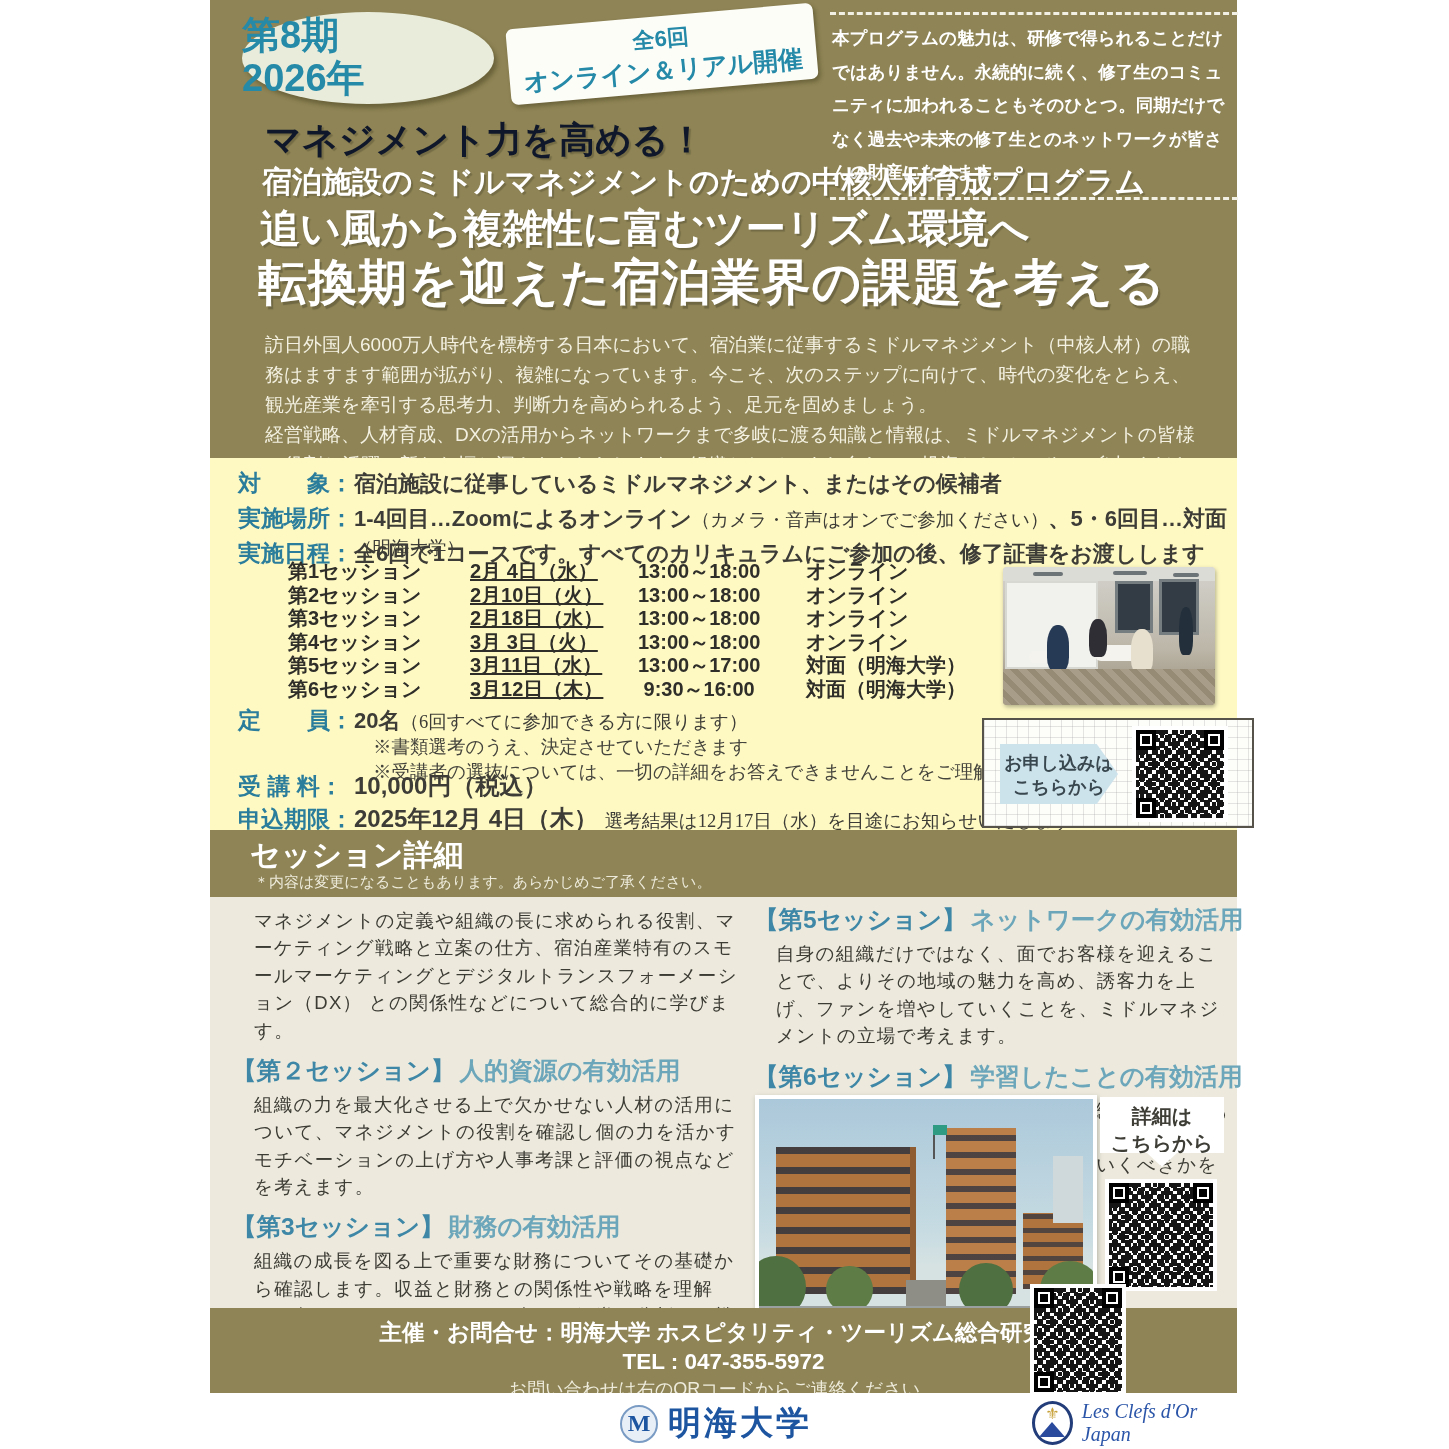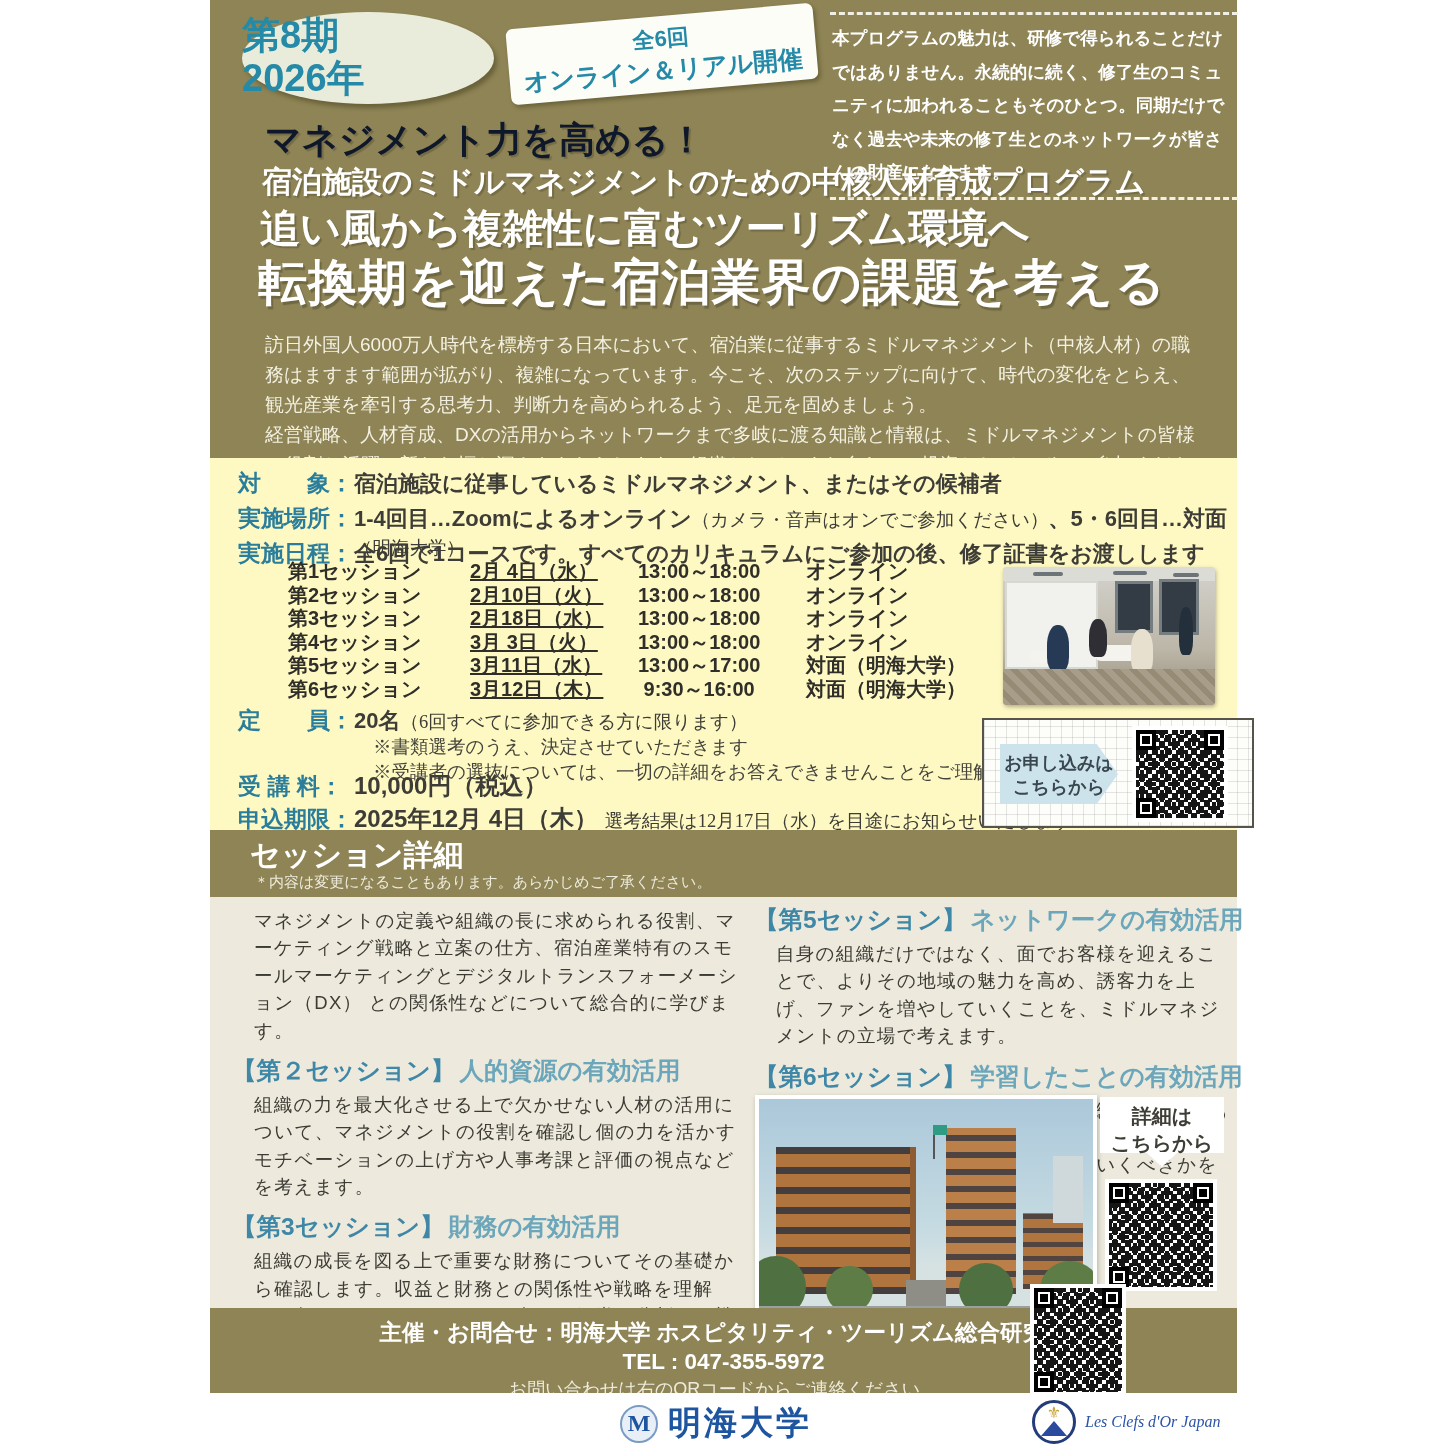--- a/index.html
+++ b/index.html
@@ -123,21 +123,21 @@
   .m-seal{width:38px;height:38px;border-radius:50%;background:#e9eff7;border:2px solid #7a9cc4;
       color:#1d55a0;font-family:"Liberation Serif",serif;font-weight:bold;font-size:24px;
       display:flex;align-items:center;justify-content:center;box-sizing:border-box;}
   .m-text{margin-left:10px;color:#1d55a0;font-weight:bold;font-size:33px;letter-spacing:3px;}
   .clefs{position:absolute;left:822px;top:7px;display:flex;align-items:center;}
   .c-badge{width:44px;height:44px;border-radius:50%;background:#fff;border:3px solid #223d7a;
       position:relative;overflow:hidden;box-sizing:border-box;}
   .c-keys{position:absolute;top:0;left:0;right:0;text-align:center;color:#c8a23c;font-size:16px;line-height:20px;}
   .c-fuji{position:absolute;bottom:5px;left:50%;transform:translateX(-50%);width:0;height:0;
       border-left:13px solid transparent;border-right:13px solid transparent;border-bottom:15px solid #2a4a9e;}
-  .c-text{margin-left:9px;color:#2b55a8;font-family:"Liberation Serif",serif;font-style:italic;font-size:16px;}
+  .c-text{margin-left:9px;color:#2b55a8;font-family:"Liberation Serif",serif;font-style:italic;font-size:20px;}
 </style>
 </head>
 <body>
 
 <div class="flyer">
 
   <div class="hero">
     <div class="oval-badge">
       <div>第8期</div>
       <div>2026年</div>

